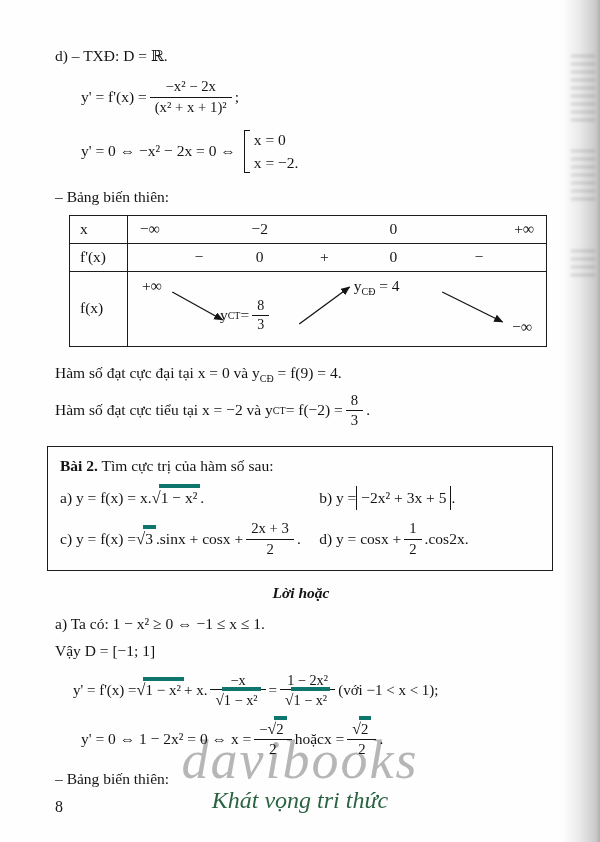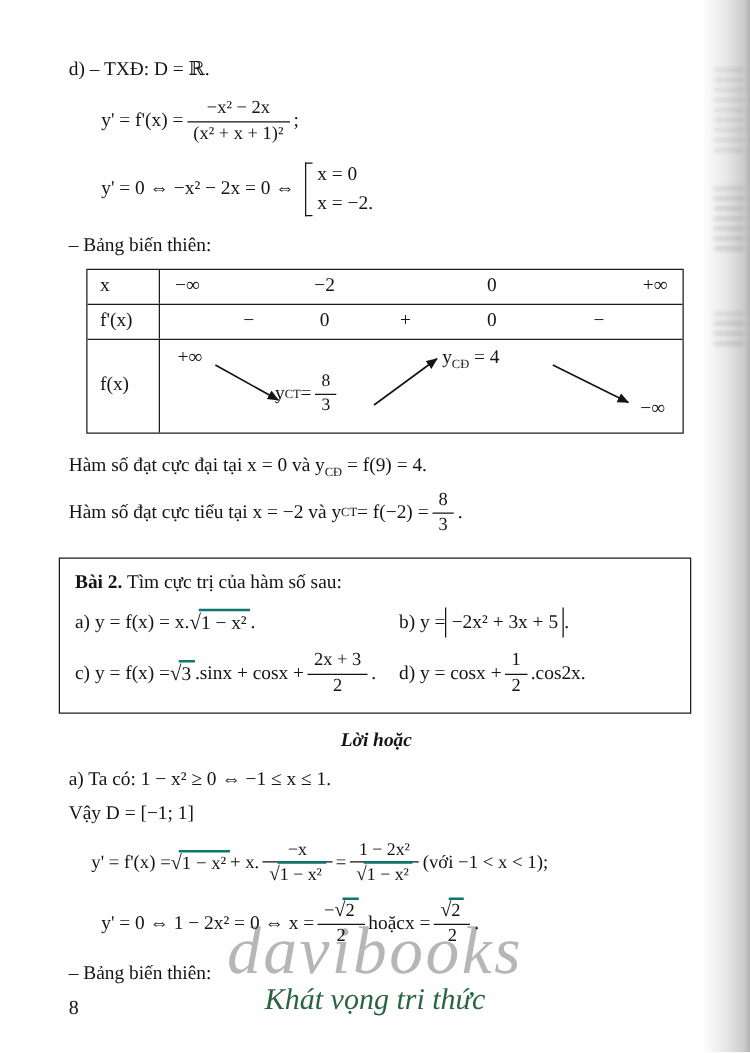--- a/index.html
+++ b/index.html
@@ -12,21 +12,21 @@
   .mathline{display:flex;align-items:center;white-space:nowrap;}
 
   
   .frac{display:inline-block;vertical-align:middle;text-align:center;font-size:0.95em;line-height:1.18;margin:0 3px;}
   .frac .num{display:block;padding:0 5px 1px;border-bottom:1px solid #141414;}
   .frac .den{display:block;padding:1px 5px 0;}
 
   
   .sqrt{display:inline-block;white-space:nowrap;vertical-align:baseline;}
   .sqrt .rad{font-size:1.08em;}
-  .sqrt .body{border-top:2px solid #0f766e;padding:1px 3px 0 2px;margin-left:-2px;text-align:right;}
+  .sqrt .body{border-top:4px solid #0f766e;padding:1px 3px 0 2px;margin-left:-2px;text-align:right;}
 
   
   .cases{display:inline-flex;flex-direction:column;margin-left:8px;padding-left:10px;position:relative;
          text-align:left;line-height:1.45;}
   .cases::before{content:"";position:absolute;left:0;top:1px;bottom:1px;width:5px;
          border-left:1.6px solid #141414;border-top:1.6px solid #141414;border-bottom:1.6px solid #141414;}
 
   
   .abs{display:inline-block;padding:2px 4px;border-left:1.1px solid #141414;border-right:1.1px solid #141414;}
 

